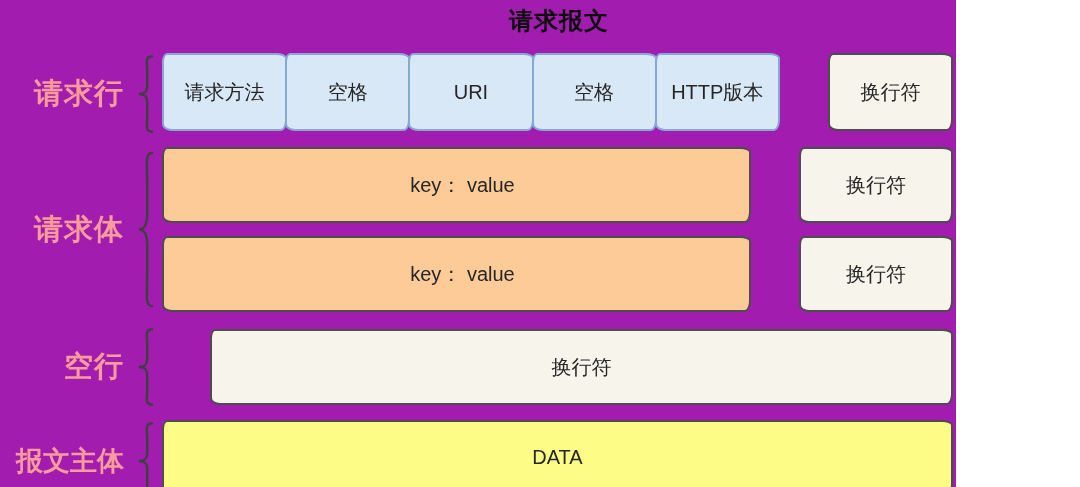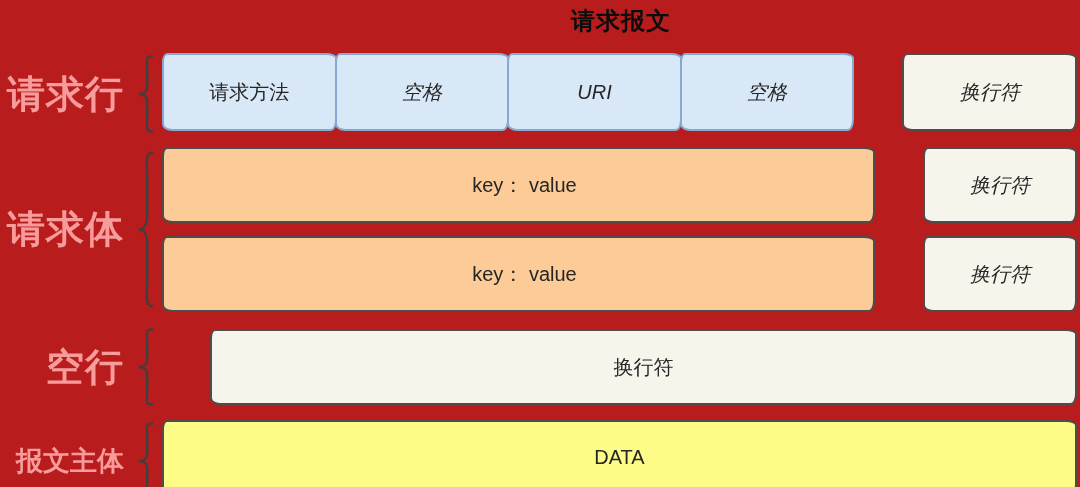--- a/index.html
+++ b/index.html
@@ -1,19 +1,19 @@
 <!DOCTYPE html>
 <html><head>
 <meta charset="utf-8">
 <style>
   html,body{margin:0;padding:0;background:#ffffff;}
   .canvas{
-    width:1080px;height:487px;
+    width:956px;height:487px;
     position:relative;
-    background:#b91c1c;
+    background:#a21caf;
     font-family:"Liberation Sans","DejaVu Sans",sans-serif;
     overflow:hidden;
     box-sizing:border-box;
   }
   .title{
     margin-left:162px;
     padding-top:5px;
     text-align:center;
     font-size:24px;
     font-weight:bold;
@@ -25,21 +25,21 @@
   .section{
     display:flex;
     align-items:stretch;
   }
   .label-col{
     width:128px;
     display:flex;
     align-items:center;
     justify-content:flex-end;
     font-weight:bold;
-    font-size:38px;
+    font-size:29px;
     color:#f79b9b;
     letter-spacing:1px;
     white-space:nowrap;
     box-sizing:border-box;
     padding-right:4px;
   }
   .label-col.small{font-size:27px;letter-spacing:0;}
   .brace-col{
     width:34px;
     box-sizing:border-box;
@@ -63,21 +63,21 @@
     display:flex;
     align-items:center;
     justify-content:center;
     font-size:20px;
     color:#262626;
     box-sizing:border-box;
     border:2px solid #4d4d4d;
     border-radius:5px 11px 6px 10px / 9px 5px 11px 7px;
     white-space:nowrap;
   }
-  .cell + .cell{margin-left:-2px;font-style:italic;}
+  .cell + .cell{margin-left:-2px;}
   .cell.blue{background:#d9e8f7;border-color:#86a9d3;}
   .cell.cream{background:#f7f4ec;border-color:#4d4d4d;margin-left:48px;}
   .cell.orange{background:#fccb97;border-color:#4d4d4d;padding-left:12px;}
   .cell.yellow{background:#fdfc87;border-color:#4d4d4d;}
   
   .section-gap-a{margin-top:12px;}
   .section-gap-b{margin-top:14px;align-items:center;}
   .section-gap-c{margin-top:12px;}
 </style>
 </head>
@@ -92,20 +92,21 @@
           <svg viewBox="0 0 30 100" preserveAspectRatio="none" aria-hidden="true">
             <path d="M25,3 C16,3 19,10 19,22 L19,40 C19,47 16,50 8.5,50 C16,50 19,53 19,60 L19,78 C19,90 16,97 25,97" fill="none" stroke="#3f3f3f" stroke-width="2.4" stroke-linecap="round" vector-effect="non-scaling-stroke"></path>
           </svg>
         </div>
         <div class="rows">
           <div class="row" style="height: 78px;">
             <div class="cell blue" style="flex: 1 1 0px;">请求方法</div>
             <div class="cell blue" style="flex: 1 1 0px;">空格</div>
             <div class="cell blue" style="flex: 1 1 0px;">URI</div>
             <div class="cell blue" style="flex: 1 1 0px;">空格</div>
+            <div class="cell blue" style="flex: 1 1 0px;">HTTP版本</div>
             <div class="cell cream" style="flex: 1 1 0px;">换行符</div>
           </div>
         </div>
       </div>
       <div class="section section-gap-a">
         <div class="label-col">请求体</div>
         <div class="brace-col">
           <svg viewBox="0 0 30 100" preserveAspectRatio="none" aria-hidden="true">
             <path d="M25,3 C16,3 19,10 19,22 L19,40 C19,47 16,50 8.5,50 C16,50 19,53 19,60 L19,78 C19,90 16,97 25,97" fill="none" stroke="#3f3f3f" stroke-width="2.4" stroke-linecap="round" vector-effect="non-scaling-stroke"></path>
           </svg>

